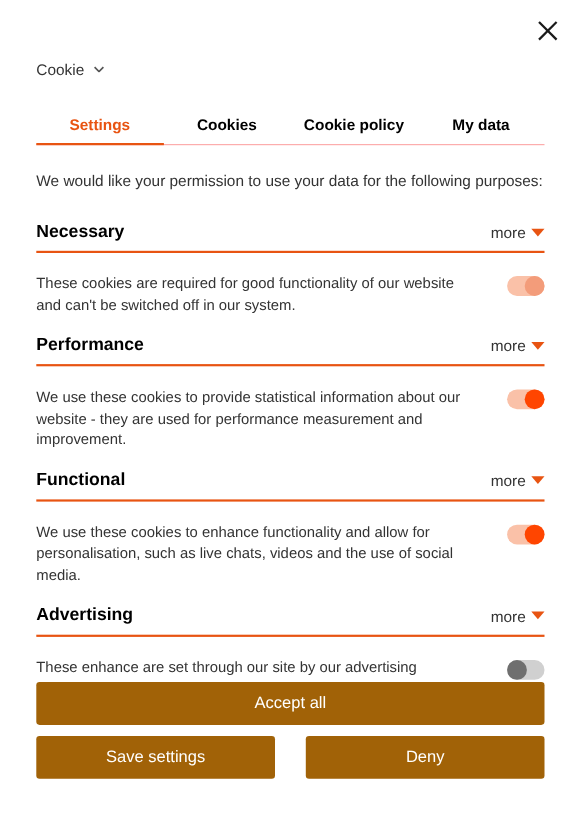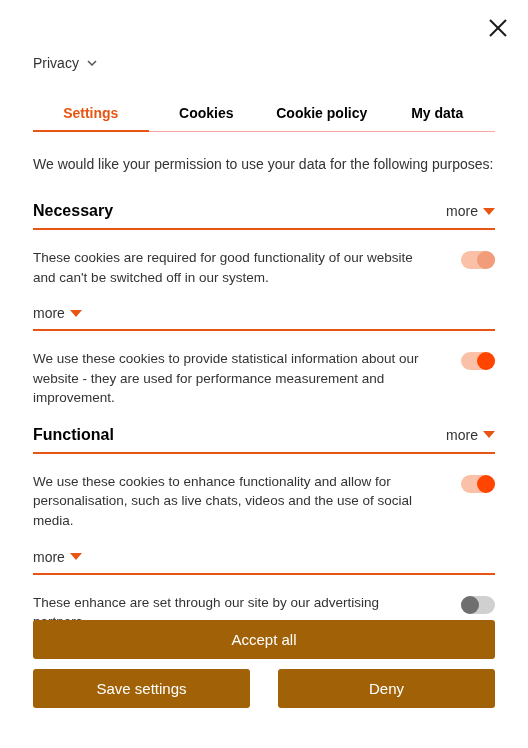--- a/index.html
+++ b/index.html
@@ -245,21 +245,21 @@
 <div class="close-btn">
   <svg viewBox="0 0 20 20">
     <line x1="2" y1="2" x2="18" y2="18" stroke="#1a1a1a" stroke-width="2"></line>
     <line x1="18" y1="2" x2="2" y2="18" stroke="#1a1a1a" stroke-width="2"></line>
   </svg>
 </div>
 
 <div class="container">
 
   <div class="language-selector">
-    <span class="lang-text">Privacy</span>
+    <span class="lang-text">Cookie</span>
     <span class="chevron">
       <svg width="10" height="6" viewBox="0 0 10 6">
         <path d="M1 1 L5 5 L9 1" stroke="#555" stroke-width="1.5" fill="none"></path>
       </svg>
     </span>
   </div>
 
 
   <div class="main-tabs">
     <div class="main-tab active">Settings</div>
@@ -282,20 +282,21 @@
     <div class="category-body">
       <div class="category-desc">These cookies are required for good functionality of our website and can't be switched off in our system.</div>
       <div class="toggle on-disabled">
         <div class="toggle-knob"></div>
       </div>
     </div>
   </div>
 
   <div class="category">
     <div class="category-header">
+      <div class="category-title">Performance</div>
       <div class="more-link">
         <span class="more-text">more</span>
         <span class="more-arrow"></span>
       </div>
     </div>
     <div class="category-body">
       <div class="category-desc">We use these cookies to provide statistical information about our website - they are used for performance measurement and improvement.</div>
       <div class="toggle on">
         <div class="toggle-knob"></div>
       </div>
@@ -313,20 +314,21 @@
     <div class="category-body">
       <div class="category-desc">We use these cookies to enhance functionality and allow for personalisation, such as live chats, videos and the use of social media.</div>
       <div class="toggle on">
         <div class="toggle-knob"></div>
       </div>
     </div>
   </div>
 
   <div class="category">
     <div class="category-header">
+      <div class="category-title">Advertising</div>
       <div class="more-link">
         <span class="more-text">more</span>
         <span class="more-arrow"></span>
       </div>
     </div>
     <div class="category-body">
       <div class="category-desc">These enhance are set through our site by our advertising partners.</div>
       <div class="toggle off">
         <div class="toggle-knob"></div>
       </div>

